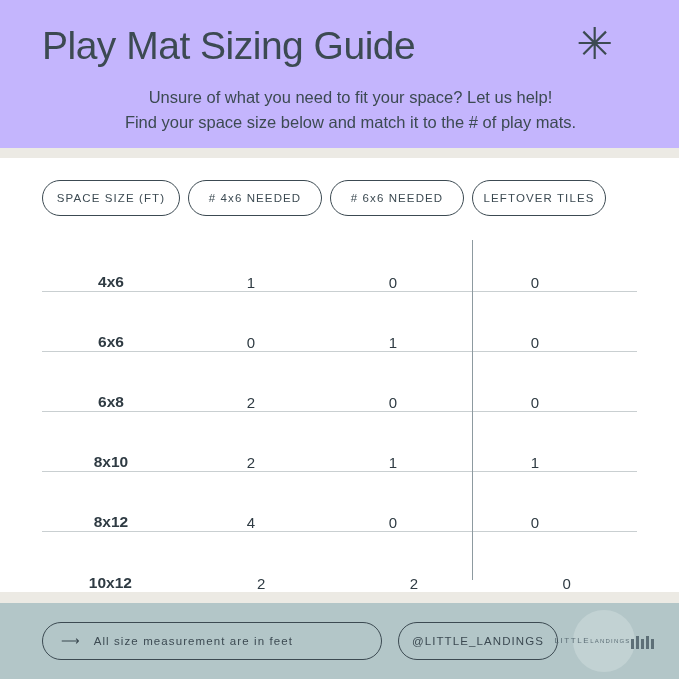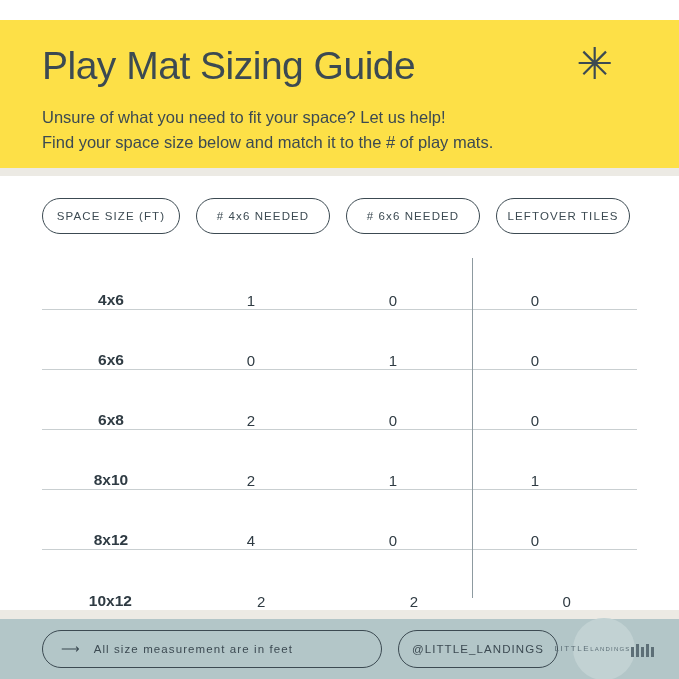--- a/index.html
+++ b/index.html
@@ -14,25 +14,24 @@
     position: relative;
     width: 679px;
     height: 679px;
     background: #ffffff;
     display: flex;
     flex-direction: column;
   }
 
   
   .header {
-    background: #fde047;
+    background: #c4b5fd;
     padding: 18px 20px 22px 42px;
     position: relative;
     height: 148px;
-    margin-top: 20px;
   }
   .title {
     font-size: 39px;
     font-weight: 400;
     color: #3c4a52;
     letter-spacing: -0.5px;
     line-height: 1.15;
     padding-top: 6px;
   }
   .asterisk {
@@ -41,39 +40,40 @@
     top: 22px;
     font-size: 44px;
     color: #3c4a52;
     line-height: 1;
   }
   .subtitle {
     margin-top: 16px;
     font-size: 16.5px;
     color: #3c4a52;
     line-height: 1.5;
+    text-align: center;
   }
 
   
   .band {
     height: 12px;
     background: #eceae4;
   }
 
   
   .table-area {
     flex: 1;
     background: #ffffff;
     padding: 22px 42px 0 42px;
     position: relative;
   }
   .pill-row {
     display: flex;
     align-items: center;
-    gap: 16px;
+    gap: 8px;
   }
   .pill {
     border: 1.2px solid #3c4a52;
     border-radius: 999px;
     color: #3c4a52;
     font-size: 11.5px;
     letter-spacing: 1.1px;
     padding: 11px 0;
     text-align: center;
     background: transparent;

